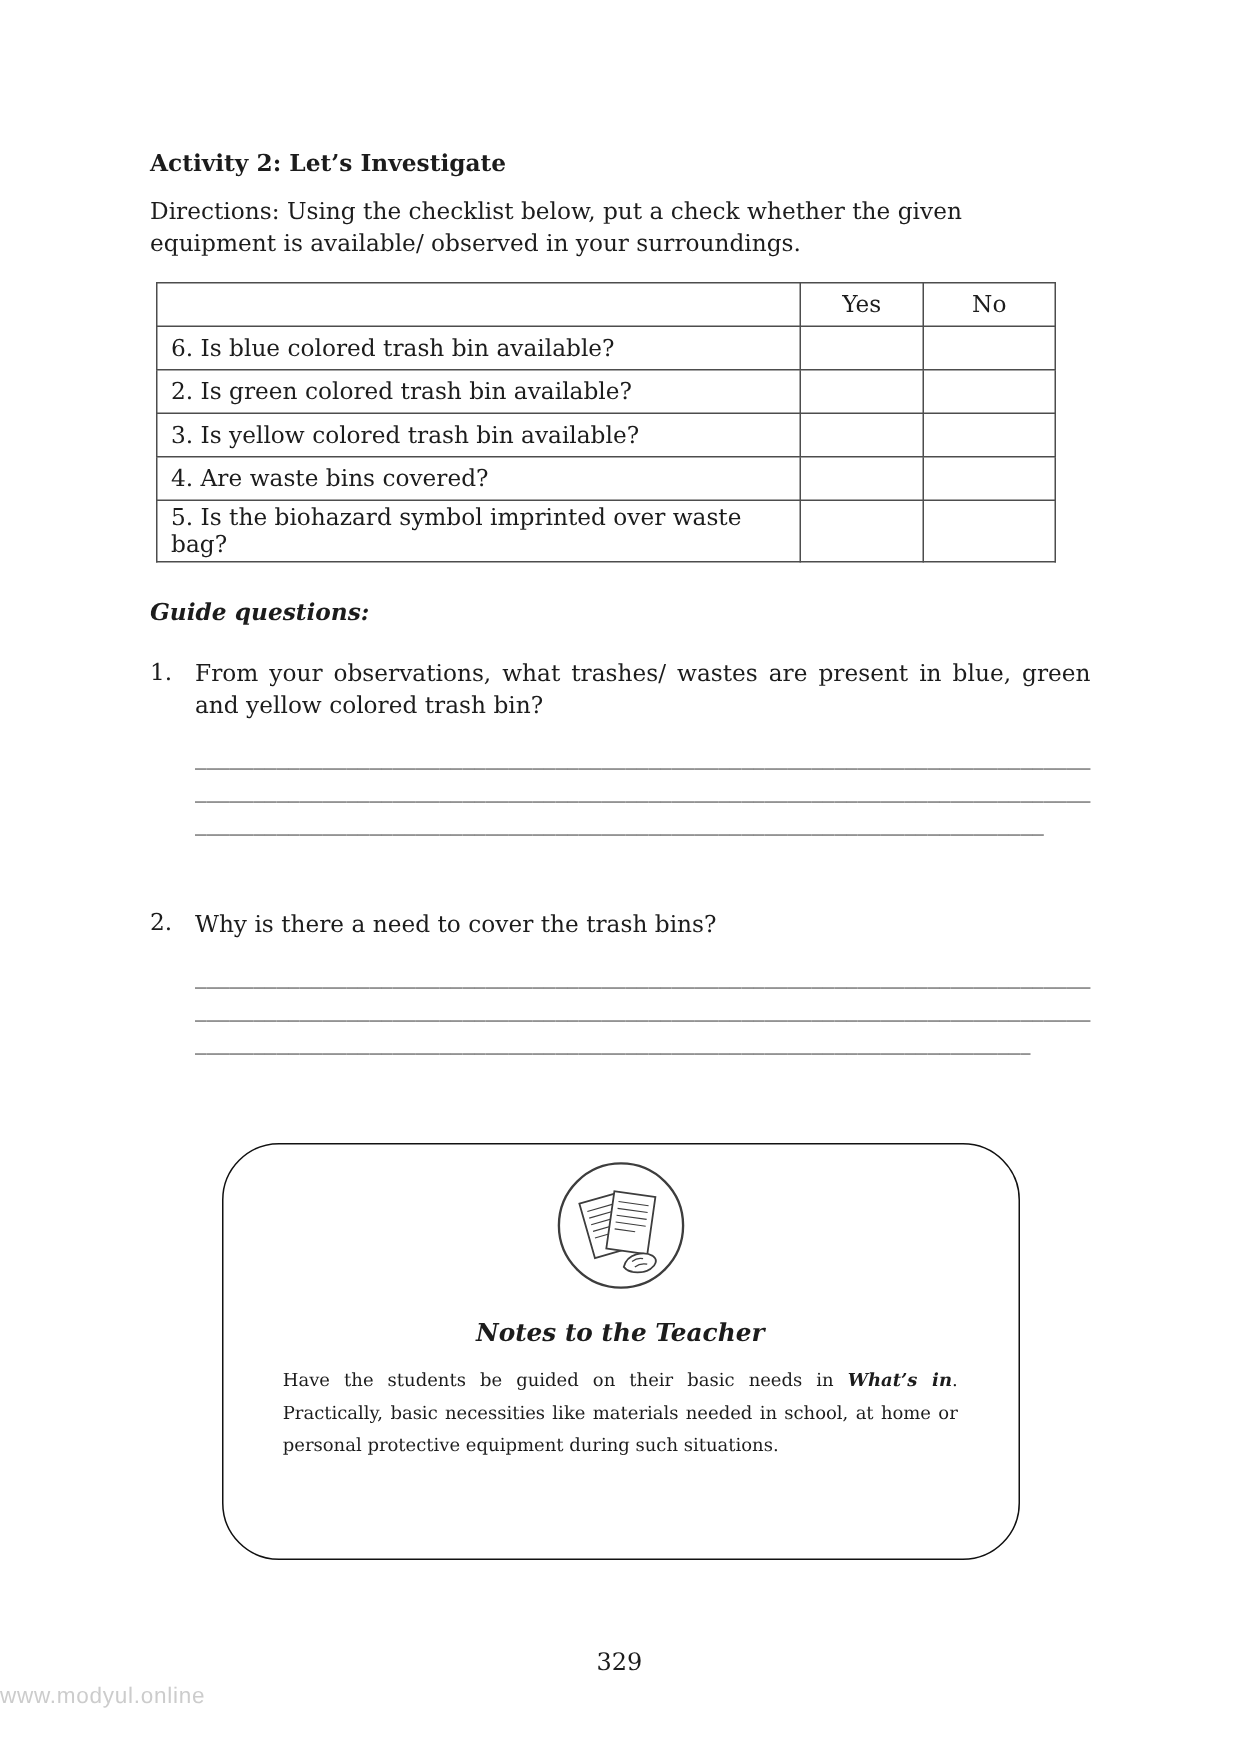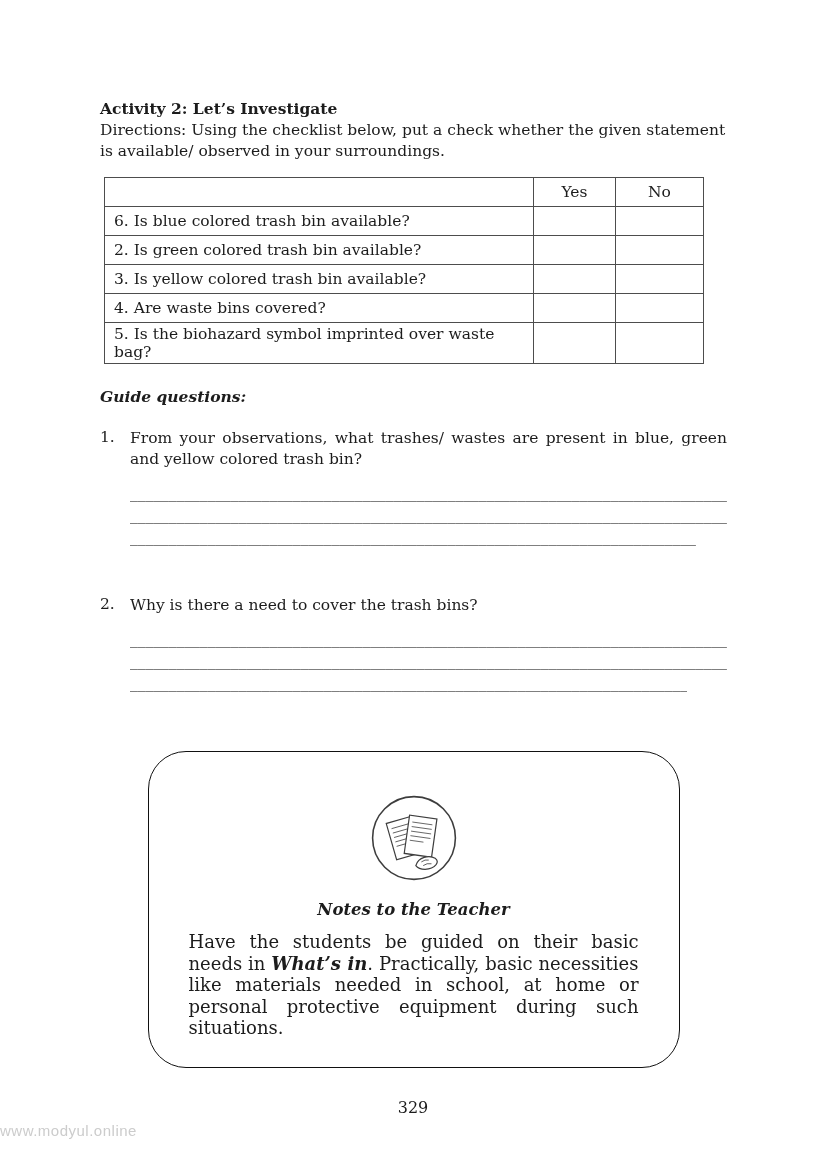--- a/index.html
+++ b/index.html
@@ -16,21 +16,21 @@
   }
   .content {
     position: absolute;
     left: 100px;
     top: 99px;
     width: 627px;
   }
   .activity-title {
     font-weight: bold;
     font-size: 15.5px;
-    margin-bottom: 2px;
+    margin-bottom: 13px;
   }
   .directions {
     font-size: 15.5px;
     line-height: 21px;
     margin-bottom: 15px;
   }
   table.checklist {
     border-collapse: collapse;
     margin-left: 4px;
     width: 600px;
@@ -70,33 +70,33 @@
   .blank-line.full  { width: 597px; }
   .blank-line.short1 { width: 566px; }
   .blank-line.short2 { width: 557px; }
   .q2 { margin-top: 47px; }
   .notes-box {
     margin: 57px auto 0 auto;
     width: 532px;
     min-height: 278px;
     border: 1.6px solid #111;
     border-radius: 38px;
-    padding: 40px 22px 28px 22px;
+    padding: 8px 22px 28px 22px;
   }
   .notes-icon-wrap { text-align: center; }
   .notes-title {
     text-align: center;
     font-weight: bold;
     font-style: italic;
     font-size: 16.5px;
     margin-top: 12px;
   }
   .notes-body {
     margin: 12px 18px 0 18px;
-    font-size: 18px;
+    font-size: 12px;
     line-height: 21.5px;
     text-align: justify;
   }
   .notes-body .emph { font-weight: bold; font-style: italic; }
   .page-number {
     position: absolute;
     left: 0; right: 0;
     top: 1098px;
     text-align: center;
     font-size: 16px;
@@ -113,21 +113,21 @@
   }
 </style>
 </head>
 <body>
 
 <div class="page">
   <div class="content">
 
     <div class="activity-title">Activity 2: Let’s Investigate</div>
 
-    <div class="directions">Directions: Using the checklist below, put a check whether the given statement is available/ observed in your surroundings.</div>
+    <div class="directions">Directions: Using the checklist below, put a check whether the given equipment is available/ observed in your surroundings.</div>
 
     <table class="checklist">
       <tbody>
         <tr>
           <td></td>
           <td class="ans">Yes</td>
           <td class="ans no-col">No</td>
         </tr>
         <tr>
           <td>6. Is blue colored trash bin available?</td>

